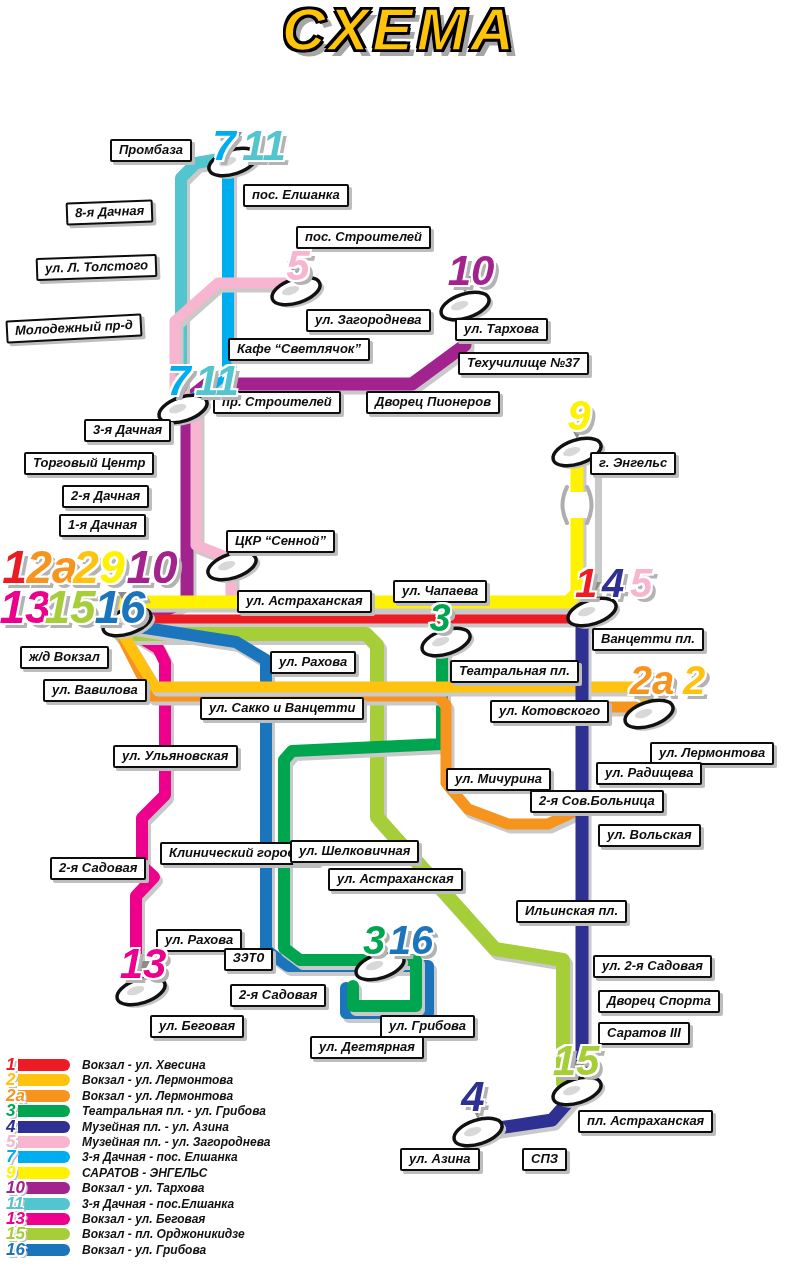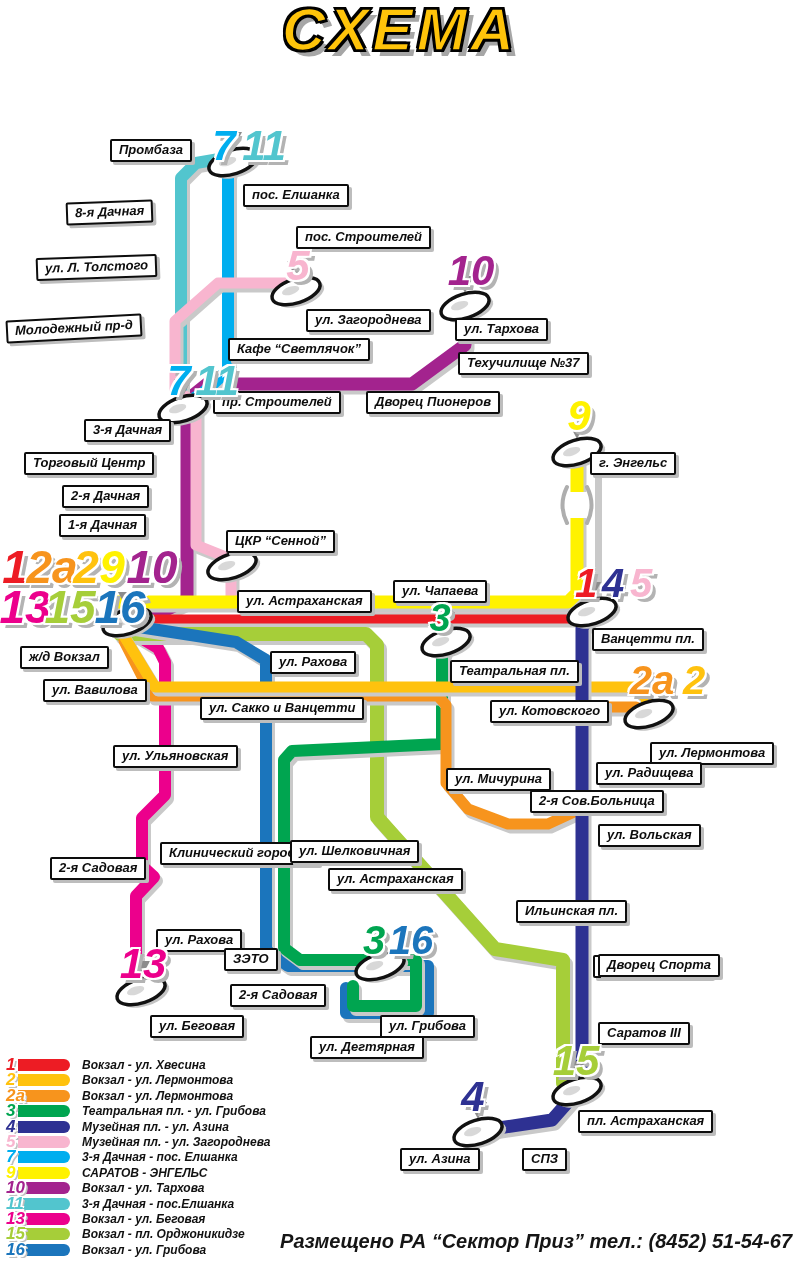--- a/index.html
+++ b/index.html
@@ -210,21 +210,20 @@
         <span class="lnum" style="color: rgb(166, 206, 57);">15</span>
         <span class="ltext">Вокзал - пл. Орджоникидзе</span>
       </div>
       <div class="lrow">
         <span class="lswatch" style="background: rgb(27, 117, 188);"></span>
         <span class="lnum" style="color: rgb(27, 117, 188);">16</span>
         <span class="ltext">Вокзал - ул. Грибова</span>
       </div>
     </div>
 
-  <div id="footer">Размещено РА “Сектор Приз” тел.: (8452) 51-54-67</div>
 <div class="st" style="left: 110px; top: 139px;">Промбаза</div>
     <div class="st" style="left: 243px; top: 184px;">пос. Елшанка</div>
     <div class="st" style="left: 66px; top: 201px; transform: rotate(-2deg);">8-я Дачная</div>
     <div class="st" style="left: 252px; top: 226px; margin-left: 44px;">пос. Строителей</div>
     <div class="st" style="left: 36px; top: 256px; transform: rotate(-2deg);">ул. Л. Толстого</div>
     <div class="st" style="left: 306px; top: 309px;">ул. Загороднева</div>
     <div class="st" style="left: 6px; top: 317px; transform: rotate(-3deg);">Молодежный пр-д</div>
     <div class="st" style="left: 228px; top: 338px;">Кафе “Светлячок”</div>
     <div class="st" style="left: 455px; top: 318px;">ул. Тархова</div>
     <div class="st" style="left: 458px; top: 352px;">Техучилище №37</div>
@@ -250,25 +249,25 @@
     <div class="st" style="left: 446px; top: 740px; margin-top: 28px;">ул. Мичурина</div>
     <div class="st" style="left: 596px; top: 762px;">ул. Радищева</div>
     <div class="st" style="left: 530px; top: 790px;">2-я Сов.Больница</div>
     <div class="st" style="left: 160px; top: 810px; margin-top: 32px;">Клинический городок</div>
     <div class="st" style="left: 598px; top: 824px;">ул. Вольская</div>
     <div class="st" style="left: 50px; top: 857px;">2-я Садовая</div>
     <div class="st" style="left: 290px; top: 840px;">ул. Шелковичная</div>
     <div class="st" style="left: 328px; top: 868px;">ул. Астраханская</div>
     <div class="st" style="left: 516px; top: 900px;">Ильинская пл.</div>
     <div class="st" style="left: 156px; top: 929px;">ул. Рахова</div>
-    <div class="st" style="left: 224px; top: 948px;">ЗЭТО</div>
+    <div class="st" style="left: 224px; top: 948px; font-family: Liberation Mono, monospace;">ЗЭТО</div>
     <div class="st" style="left: 593px; top: 955px;">ул. 2-я Садовая</div>
     <div class="st" style="left: 230px; top: 984px;">2-я Садовая</div>
     <div class="st" style="left: 380px; top: 987px; margin-top: 28px;">ул. Грибова</div>
-    <div class="st" style="left: 598px; top: 954px;">Дворец Спорта</div>
+    <div class="st" style="left: 598px; top: 990px;">Дворец Спорта</div>
     <div class="st" style="left: 598px; top: 1022px;">Саратов III</div>
     <div class="st" style="left: 150px; top: 1015px;">ул. Беговая</div>
     <div class="st" style="left: 310px; top: 1036px; font-style: italic;">ул. Дегтярная</div>
     <div class="st" style="left: 578px; top: 1110px;">пл. Астраханская</div>
     <div class="st" style="left: 400px; top: 1148px;">ул. Азина</div>
     <div class="st" style="left: 522px; top: 1148px;">СПЗ</div>
     <div class="badge" style="left: 224px; top: 146px; font-size: 42px; color: rgb(0, 174, 239);">7</div>
     <div class="badge" style="left: 264px; top: 146px; font-size: 42px; color: rgb(82, 197, 206);">11</div>
     <div class="badge" style="left: 298px; top: 266px; font-size: 42px; color: rgb(248, 181, 207);">5</div>
     <div class="badge" style="left: 471px; top: 271px; font-size: 42px; color: rgb(163, 35, 142);">10</div>

